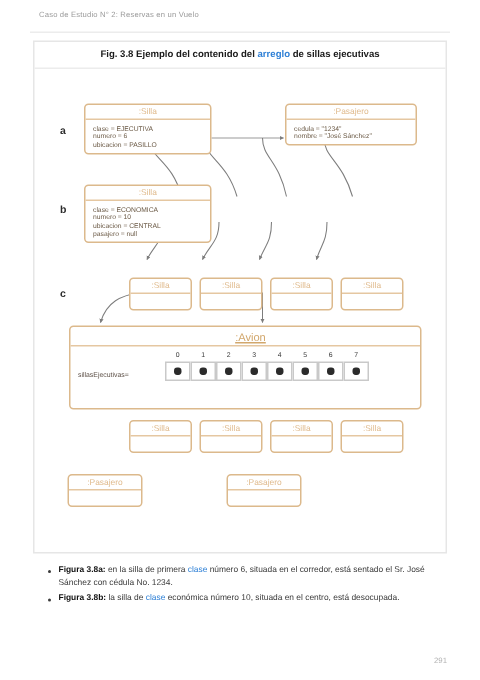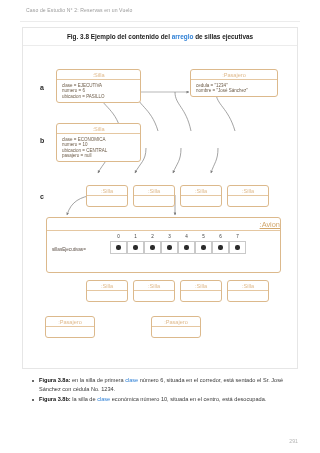--- a/index.html
+++ b/index.html
@@ -92,21 +92,21 @@
     font-size: 5.6px;
     color: #e0bb8e;
     border-bottom: 1px solid #e5c7a1;
     white-space: nowrap;
     overflow: hidden;
   }
   .obj-title.big {
     height: 13px;
     line-height: 13px;
     font-size: 7.4px;
-    text-align: right;
+    text-align: center;
     padding-left: 7px;
     color: #d2a76c;
     text-decoration: underline;
   }
   .obj-body {
     padding: 2.5px 0 2.5px 5px;
   }
   .attr {
     font-size: 4.5px;
     line-height: 5.6px;

